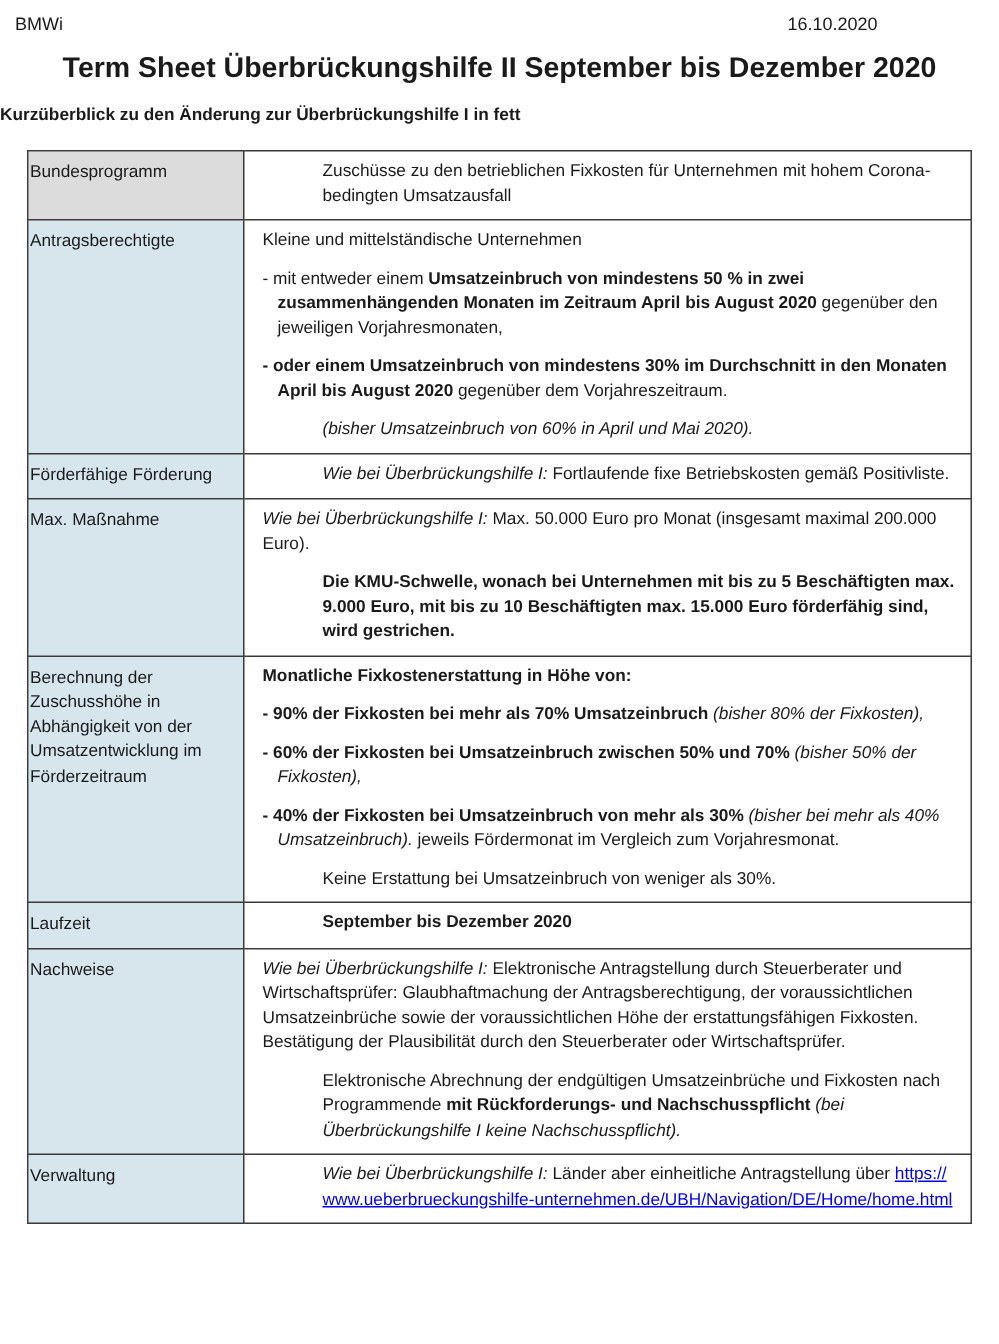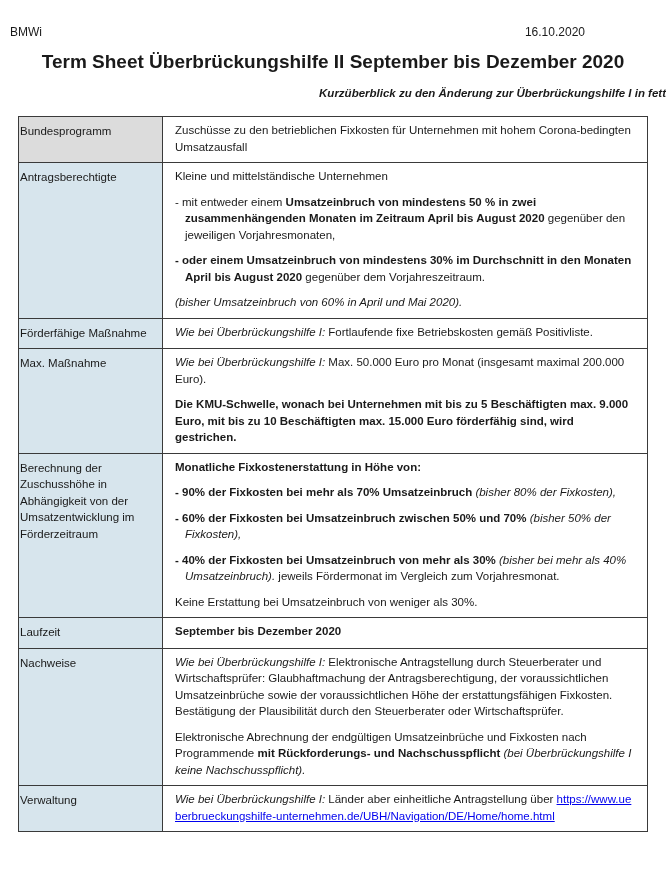--- a/index.html
+++ b/index.html
@@ -18,34 +18,32 @@
     color:var(--ink);
     font-size:11.5px;
     line-height:16.5px;
     overflow:hidden;
   }
   .page{width:666px;height:896px;position:relative;}
   .doc-header{
     display:flex;justify-content:space-between;align-items:flex-start;
     padding:8px 81px 0 10px;
     font-size:12px;
-    margin-top:16px;
   }
   .doc-title{
     text-align:center;
     font-size:19px;
     line-height:24px;
     font-weight:bold;
     margin:9px 6px 0 6px;
   }
   .doc-subtitle{
-    text-align:right;
+    text-align:left;
     font-size:11.5px;
     font-weight:bold;
-    font-style:italic;
     margin-top:11px;
   }
   table.term-table{
     border-collapse:collapse;
     width:630px;
     margin:15px auto 0 auto;
     table-layout:fixed;
   }
   table.term-table td{
     border:1px solid var(--border);
@@ -57,21 +55,21 @@
     width:144px;
     padding:6px 6px 7px 1px;
   }
   td.label-cell.blue{background:var(--label-blue);}
   td.label-cell.gray{background:var(--label-gray);}
   td.content-cell{
     background:#ffffff;
     padding:5px 10px 7px 12px;
   }
   .para{margin:0 0 9px 0;}
-  .para:last-child{margin-bottom:0;}
+  .para:last-child{margin-bottom:0;margin-left:40px;}
   .para.hang{padding-left:10px;text-indent:-10px;}
   .b{font-weight:bold;}
   .i{font-style:italic;}
   a.doclink{
     color:var(--link-blue);
     text-decoration:underline;
     word-break:break-all;
   }
 </style>
 </head>
@@ -97,21 +95,21 @@
         <tr>
           <td class="label-cell blue">Antragsberechtigte</td>
           <td class="content-cell">
             <div class="para"><span>Kleine und mittelständische Unternehmen</span></div>
             <div class="para hang"><span>- mit entweder einem </span><span class="b">Umsatzeinbruch von mindestens 50 % in zwei zusammenhängenden Monaten im Zeitraum April bis August 2020</span><span> gegenüber den jeweiligen Vorjahresmonaten,</span></div>
             <div class="para hang"><span class="b">- oder einem Umsatzeinbruch von mindestens 30% im Durchschnitt in den Monaten April bis August 2020</span><span> gegenüber dem Vorjahreszeitraum.</span></div>
             <div class="para"><span class="i">(bisher Umsatzeinbruch von 60% in April und Mai 2020).</span></div>
           </td>
         </tr>
         <tr>
-          <td class="label-cell blue">Förderfähige Maßnahme</td>
+          <td class="label-cell blue">Förderfähige Förderung</td>
           <td class="content-cell">
             <div class="para"><span class="i">Wie bei Überbrückungshilfe I:</span><span> Fortlaufende fixe Betriebskosten gemäß Positivliste.</span></div>
           </td>
         </tr>
         <tr>
           <td class="label-cell blue">Max. Maßnahme</td>
           <td class="content-cell">
             <div class="para"><span class="i">Wie bei Überbrückungshilfe I:</span><span> Max. 50.000 Euro pro Monat (insgesamt maximal 200.000 Euro).</span></div>
             <div class="para"><span class="b">Die KMU-Schwelle, wonach bei Unternehmen mit bis zu 5 Beschäftigten max. 9.000 Euro, mit bis zu 10 Beschäftigten max. 15.000 Euro förderfähig sind, wird gestrichen.</span></div>
           </td>

